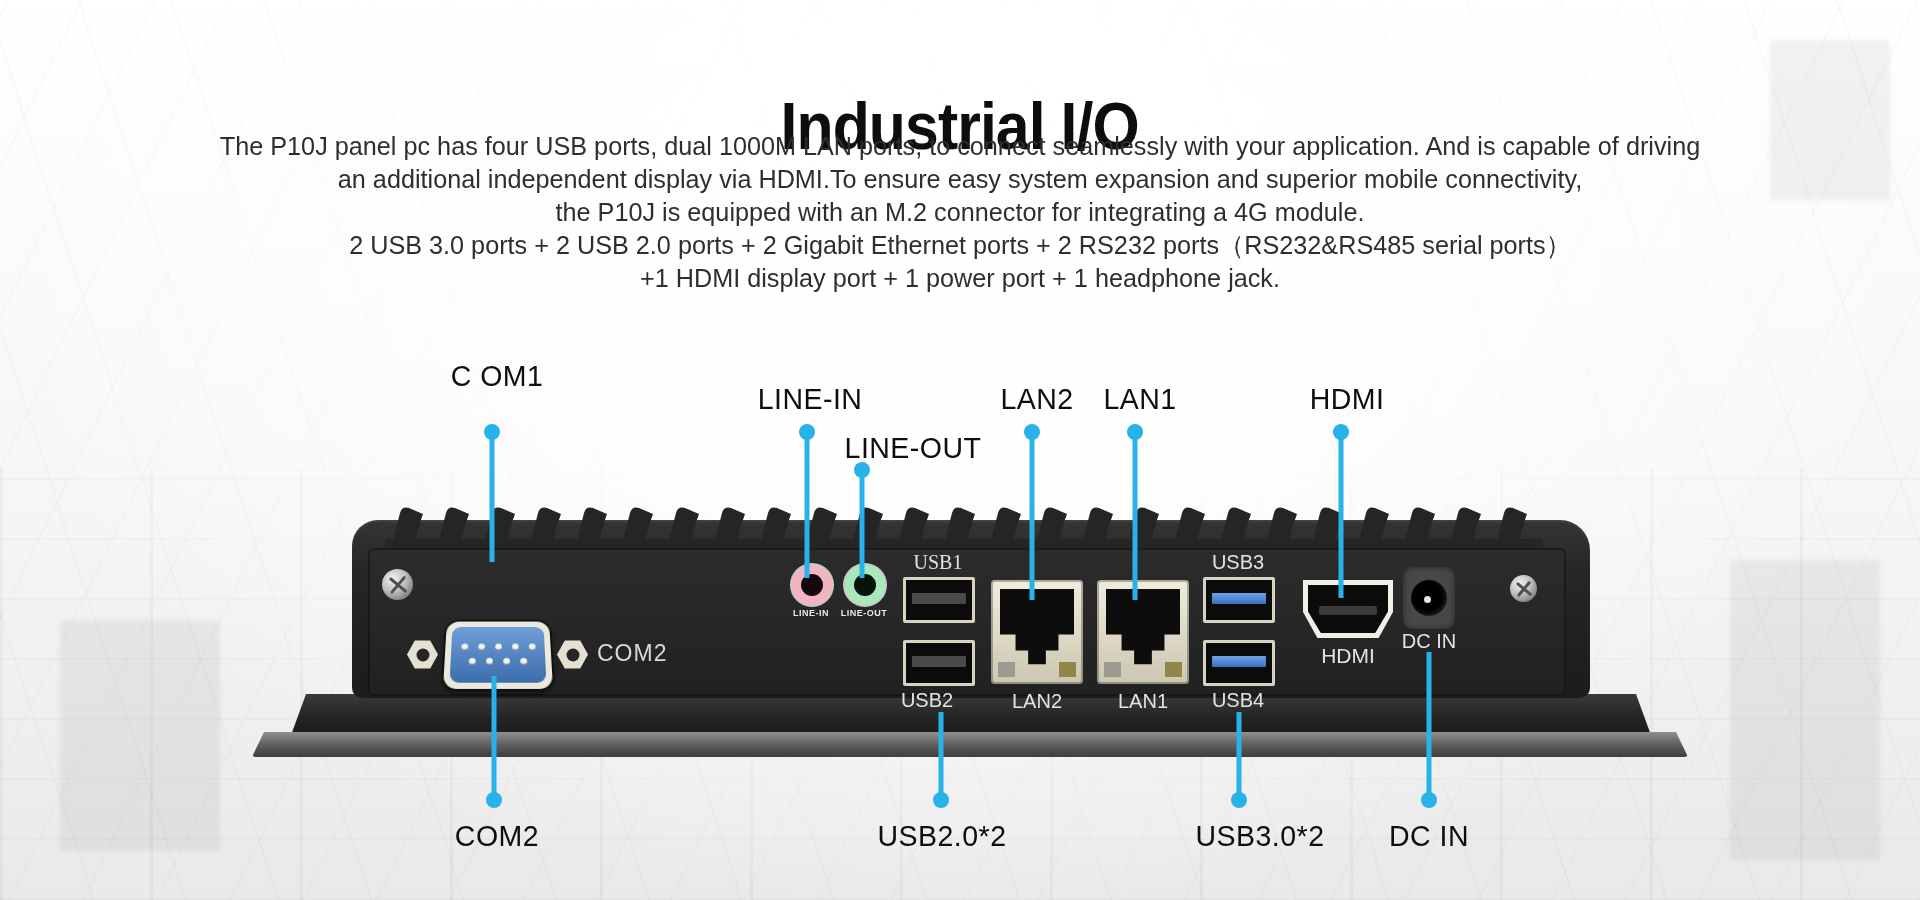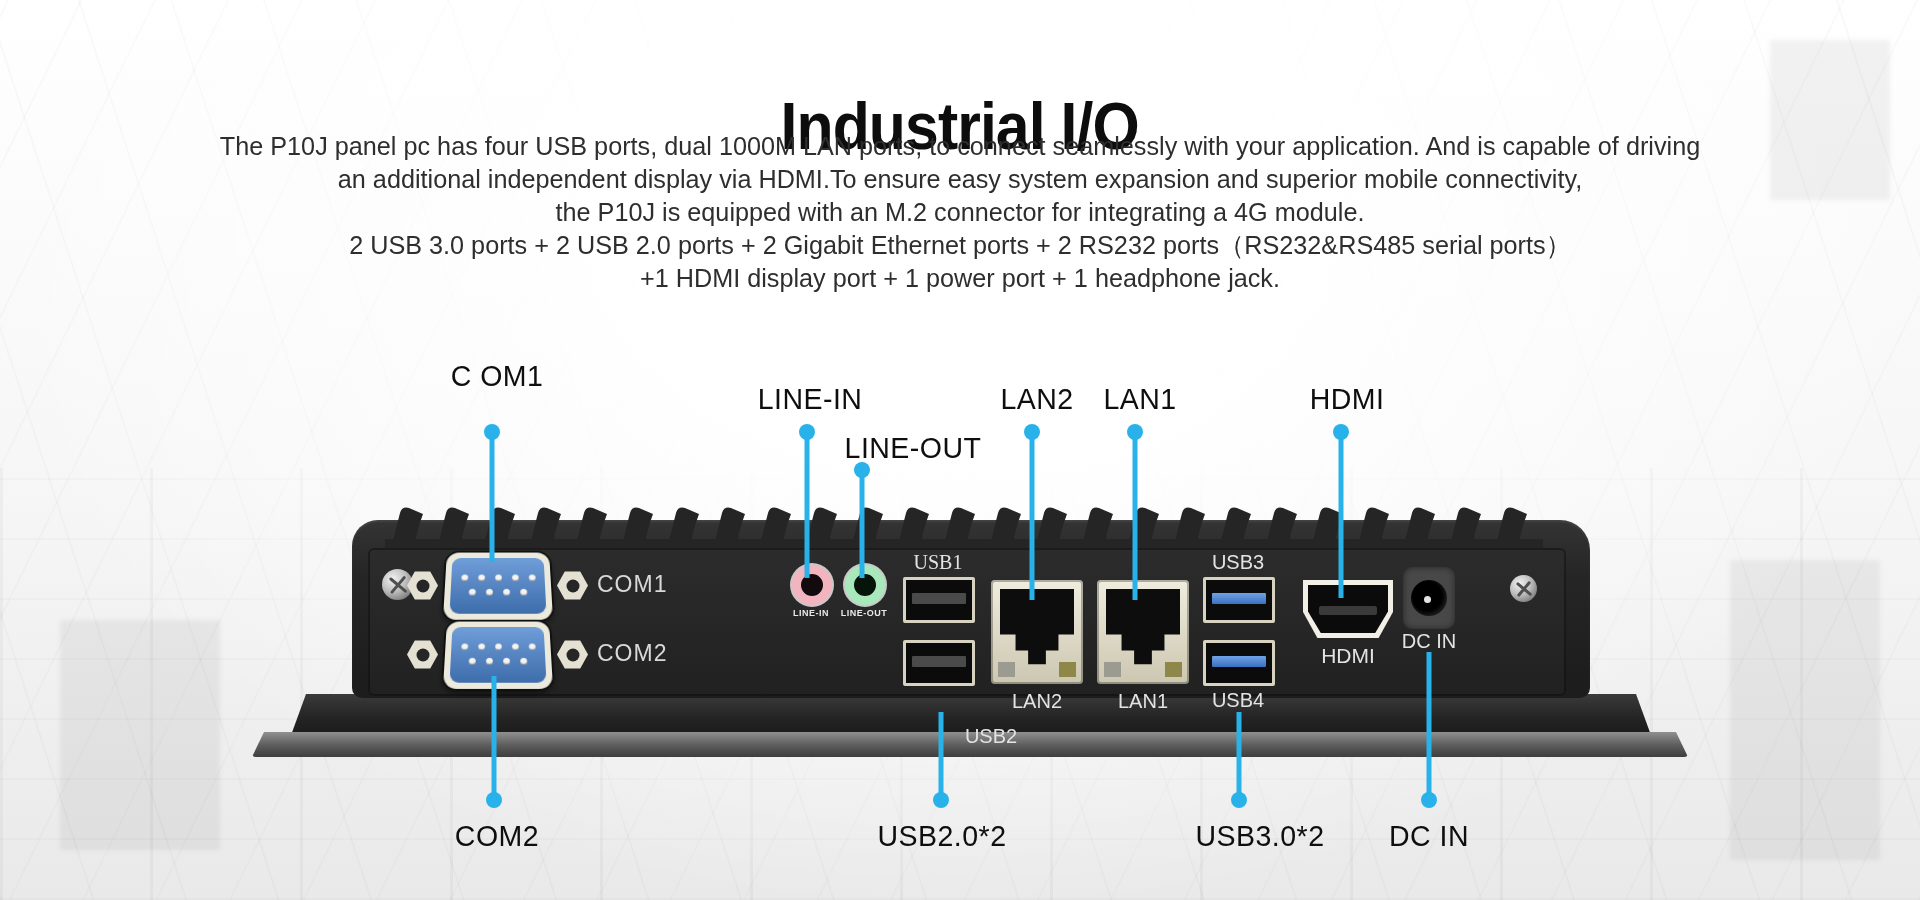--- a/index.html
+++ b/index.html
@@ -70,21 +70,21 @@
   .jack-label{position:absolute;width:80px;text-align:center;font-size:9px;font-weight:bold;
               color:#e9e9e9;letter-spacing:.5px;}
   #jack-linein-label{left:771px;top:608px;} #jack-lineout-label{left:824px;top:608px;}
 
   .usb-port{position:absolute;width:66px;height:40px;background:#0b0b0b;border:3px solid #d8d3c0;border-radius:2px;}
   .usb-tongue{position:absolute;left:9%;right:9%;top:32%;height:27%;background:#4a4a4a;border-radius:1px;}
   .usb3 .usb-tongue{background:linear-gradient(180deg,#6fa3e6,#3c6fc0);}
   #usb1-port{left:903px;top:577px;} #usb2-port{left:903px;top:640px;}
   #usb3-port{left:1203px;top:577px;} #usb4-port{left:1203px;top:640px;}
   .usb-label{position:absolute;width:90px;text-align:center;font-size:20px;color:#e3e3e3;}
-  #usb1-label{left:893px;top:551px;font-family:Liberation Serif, serif;} #usb2-label{left:946px;top:689px;margin-top:36px;}
+  #usb1-label{left:893px;top:551px;font-family:Liberation Serif, serif;} #usb2-label{left:882px;top:689px;}
   #usb3-label{left:1193px;top:551px;} #usb4-label{left:1193px;top:689px;}
 
   .lan{position:absolute;top:580px;width:92px;height:104px;border-radius:4px;
        background:linear-gradient(180deg,#f0edde,#ccc7b1);box-shadow:inset 0 0 0 2px rgba(0,0,0,.28);}
   .lan-hole{position:absolute;left:9px;right:9px;top:9px;height:80px;background:#0d0d0d;
             clip-path:polygon(0 0,100% 0,100% 57%,79% 57%,79% 77%,62% 77%,62% 94%,38% 94%,38% 77%,21% 77%,21% 57%,0 57%);}
   .lan-led{position:absolute;bottom:7px;width:17px;height:15px;}
   .lan-led.l{left:7px;background:#9b9b92;} .lan-led.r{right:7px;background:#8f874a;}
   #lan2-port{left:991px;} #lan1-port{left:1097px;}
   .lan-label{position:absolute;top:690px;width:92px;text-align:center;font-size:20px;color:#e3e3e3;}
@@ -145,42 +145,20 @@
         </pattern>
       </defs>
       <rect width="1158" height="43" fill="url(#teeth)"></rect>
       <rect y="34" width="1158" height="9" fill="#252525"></rect>
     </svg>
     <div class="face"></div>
 
     <span class="screw" id="screw-l"></span>
     <span class="screw" id="screw-r"></span>
 
-    <div class="com-group" id="com1-group">
-      <span class="hexnut l"></span>
-      <div class="db9">
-        <div class="db9-inner">
-          <div class="pin-row">
-              <span class="pin"></span>
-              <span class="pin"></span>
-              <span class="pin"></span>
-              <span class="pin"></span>
-              <span class="pin"></span>
-            </div>
-          <div class="pin-row">
-              <span class="pin"></span>
-              <span class="pin"></span>
-              <span class="pin"></span>
-              <span class="pin"></span>
-            </div>
-        </div>
-      </div>
-      <span class="hexnut r"></span>
-      <span class="com-label">COM1</span>
-    </div>
 
     <div class="com-group" id="com2-group">
       <span class="hexnut l"></span>
       <div class="db9">
         <div class="db9-inner">
           <div class="pin-row">
               <span class="pin"></span>
               <span class="pin"></span>
               <span class="pin"></span>
               <span class="pin"></span>

